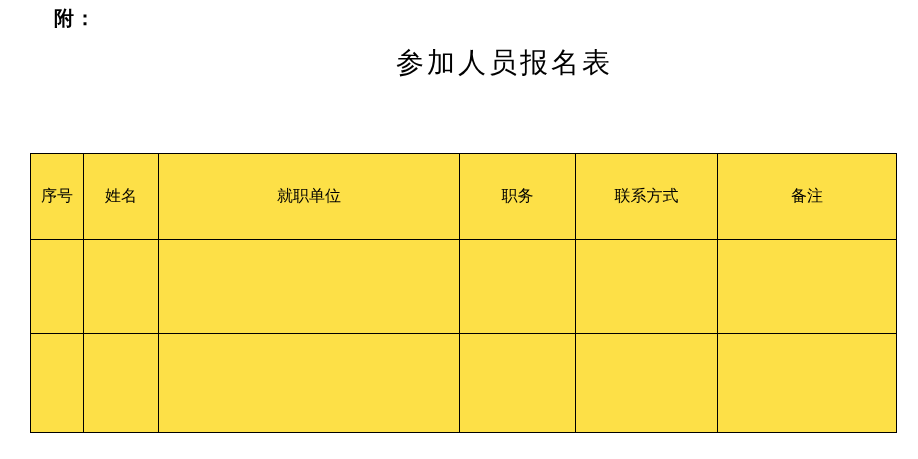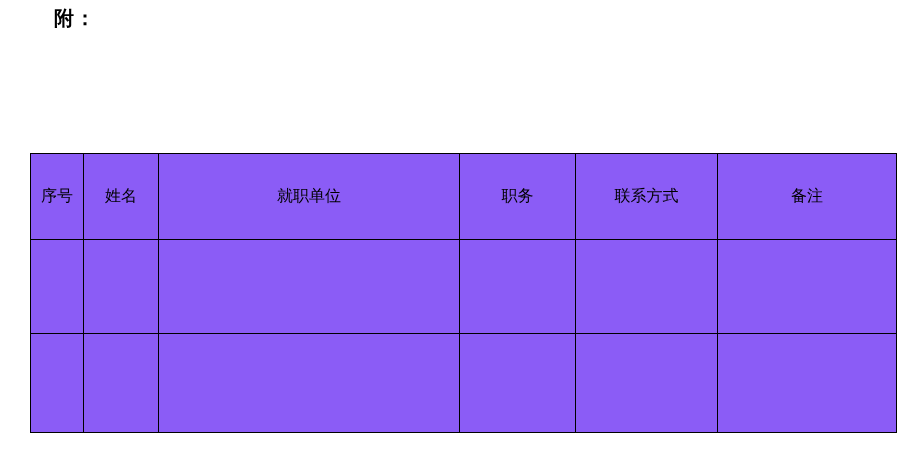--- a/index.html
+++ b/index.html
@@ -43,21 +43,21 @@
       white-space: nowrap;
     }
 
     table.registration-table {
       position: absolute;
       left: 30px;
       top: 153px;
       width: 866px;
       border-collapse: collapse;
       table-layout: fixed;
-      background: #8b5cf6;
+      background: #fde047;
     }
 
     table.registration-table th,
     table.registration-table td {
       border: 1px solid #000000;
       text-align: center;
       vertical-align: middle;
       font-size: 16px;
       font-weight: normal;
       color: #000000;
@@ -77,20 +77,21 @@
     col.c-contact  { width: 142px; }
     col.c-remarks  { width: 179px; }
   </style>
 </head>
 <body>
 
 <div class="page">
 
   <div class="attachment-label">附：</div>
 
+  <div class="doc-title">参加人员报名表</div>
 
   <table class="registration-table">
     <colgroup>
       <col class="c-serial">
       <col class="c-name">
       <col class="c-employer">
       <col class="c-position">
       <col class="c-contact">
       <col class="c-remarks">
     </colgroup>

